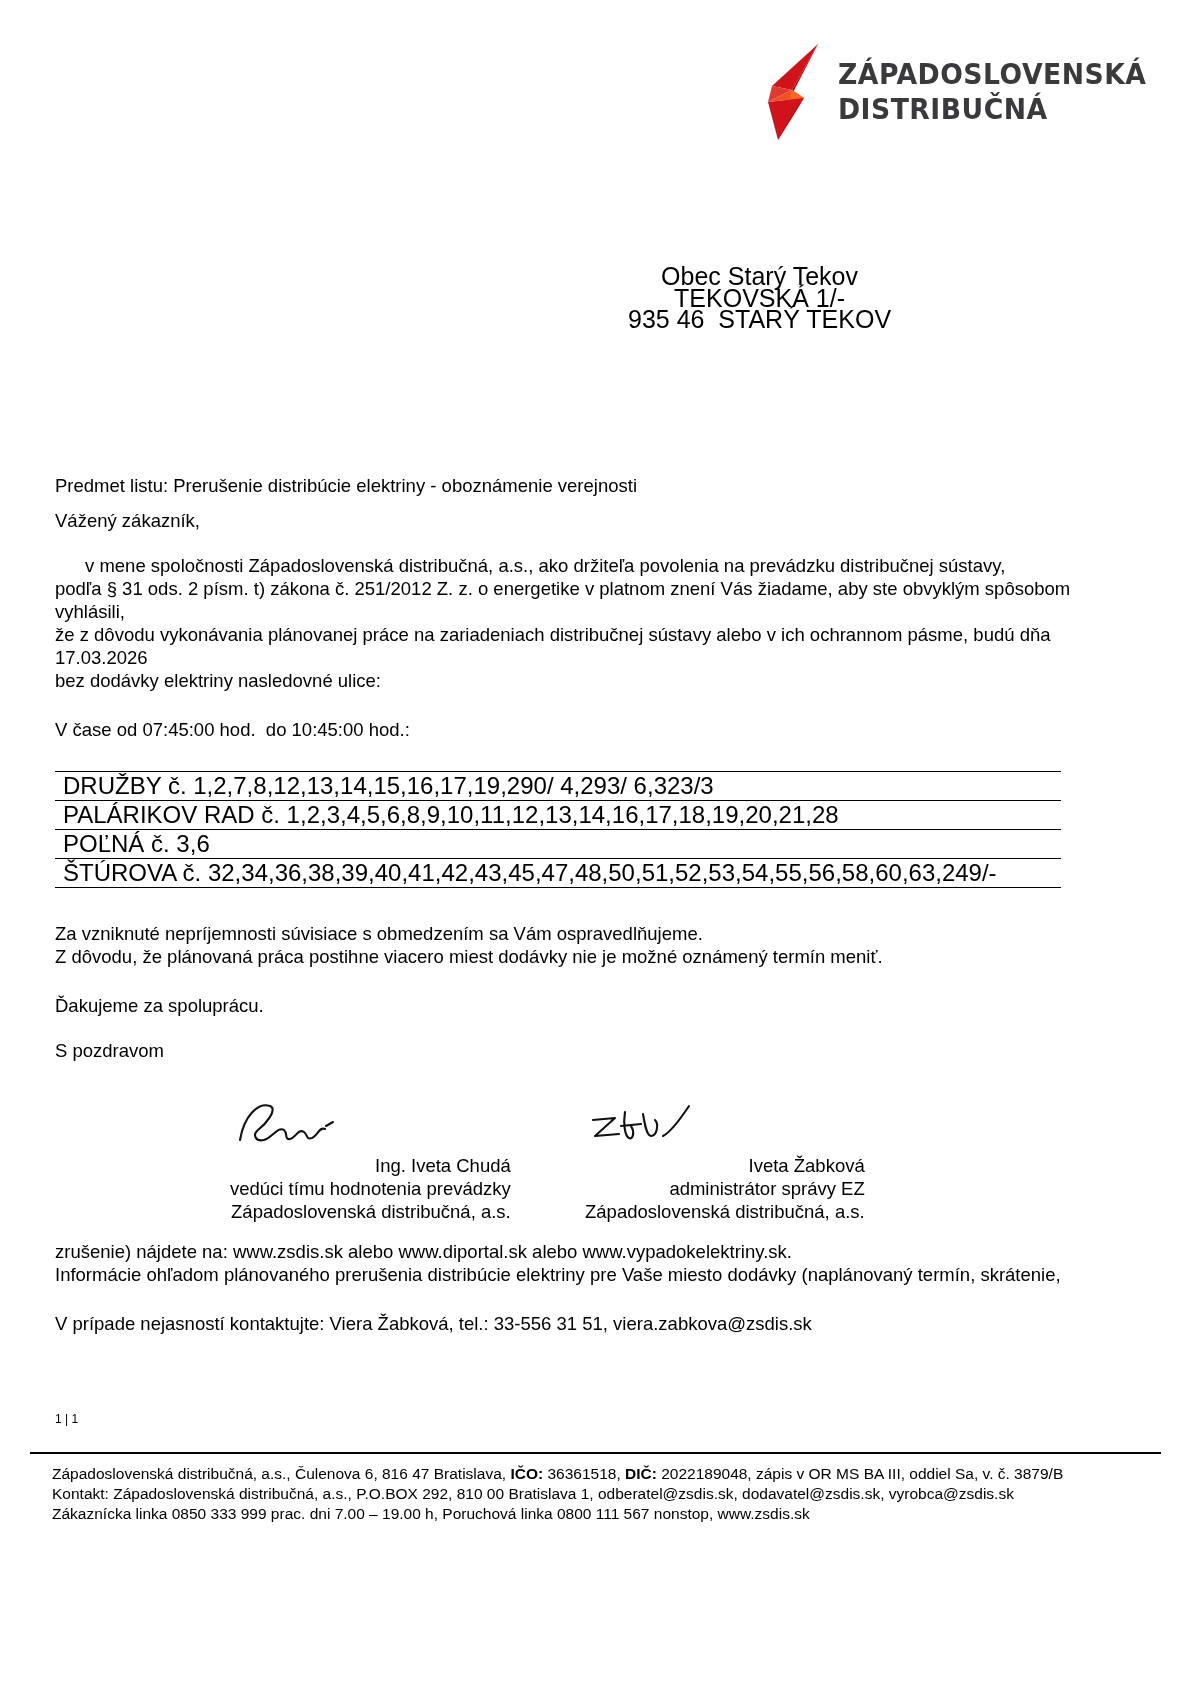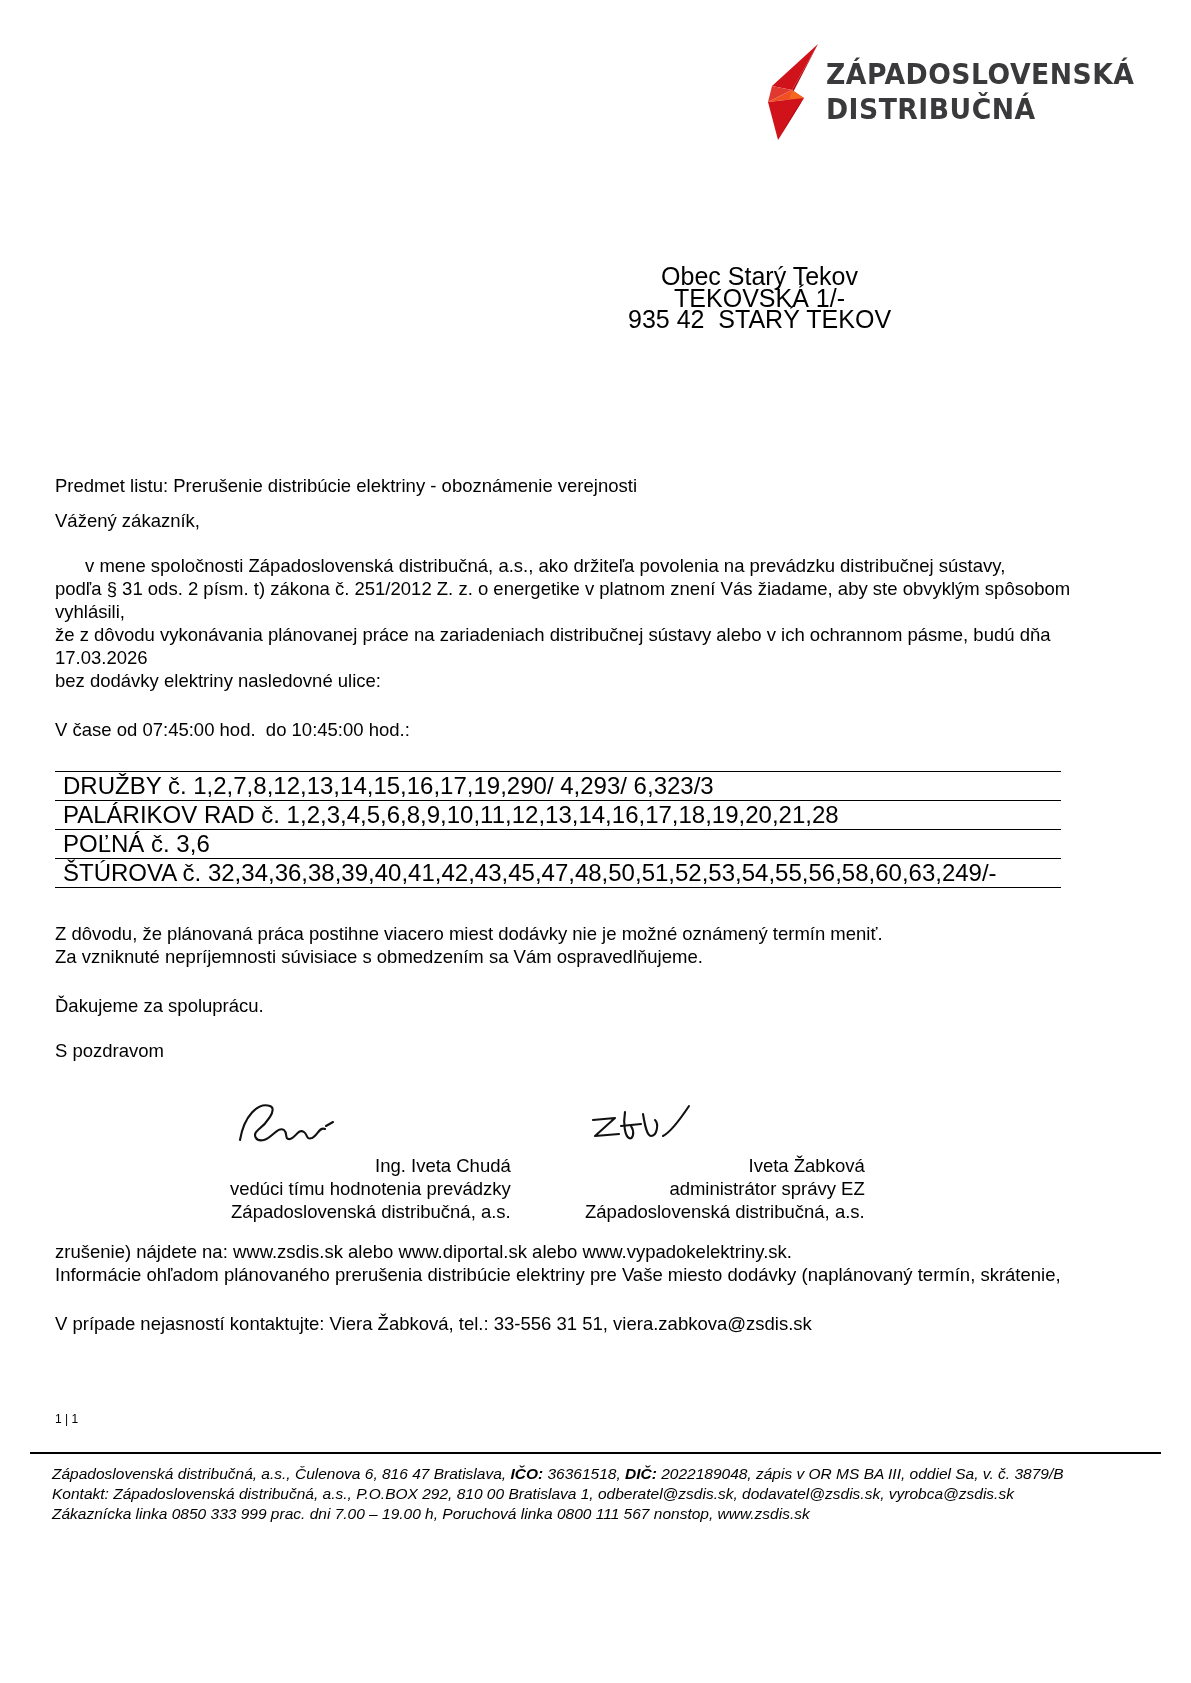--- a/index.html
+++ b/index.html
@@ -20,21 +20,21 @@
     box-sizing: border-box;
   }
 
   
   .logo-block {
     position: absolute;
     top: 42px;
     left: 748px;
     display: flex;
     align-items: center;
-    gap: 4px;
+    gap: 16px;
   }
   .logo-mark {
     width: 74px;
     height: 100px;
     flex: 0 0 auto;
   }
   .logo-text {
     font-family: "DejaVu Sans", sans-serif;
     font-weight: bold;
     color: #3a3a3c;
@@ -134,21 +134,21 @@
     border-top: 2.5px solid #000000;
   }
   .footer {
     position: absolute;
     left: 52px;
     top: 1464px;
     width: 1100px;
     font-size: 15.5px;
     line-height: 20px;
   }
-  .footer div { white-space: nowrap; font-style: italic; }
+  .footer div { white-space: nowrap; }
   .footer b { font-weight: bold; }
 </style>
 </head>
 <body>
 
 <div class="page">
 
   <div class="logo-block">
     <div class="logo-mark">
       <svg viewBox="0 0 74 100" width="74" height="100" aria-hidden="true">
@@ -163,21 +163,21 @@
     </div>
     <div class="logo-text">
       <span class="l1">ZÁPADOSLOVENSKÁ</span>
       <span class="l2">DISTRIBUČNÁ</span>
     </div>
   </div>
 
   <div class="recipient">
     <div>Obec Starý Tekov</div>
     <div>TEKOVSKÁ 1/-</div>
-    <div>935 42  STARÝ TEKOV</div>
+    <div>935 46  STARÝ TEKOV</div>
   </div>
 
   <div class="body-area">
 
     <div class="gap-s"></div>
 
     <div class="ln">Predmet listu: Prerušenie distribúcie elektriny - oboznámenie verejnosti</div>
     <div class="gap-xs"></div>
 
     <div class="ln">Vážený zákazník,</div>
@@ -202,22 +202,22 @@
         <tr>
           <td>POĽNÁ č. 3,6</td>
         </tr>
         <tr>
           <td>ŠTÚROVA č. 32,34,36,38,39,40,41,42,43,45,47,48,50,51,52,53,54,55,56,58,60,63,249/-</td>
         </tr>
       </tbody>
     </table>
 
     <div class="gap-l"></div>
+    <div class="ln">Za vzniknuté nepríjemnosti súvisiace s obmedzením sa Vám ospravedlňujeme.</div>
     <div class="ln">Z dôvodu, že plánovaná práca postihne viacero miest dodávky nie je možné oznámený termín meniť.</div>
-    <div class="ln">Za vzniknuté nepríjemnosti súvisiace s obmedzením sa Vám ospravedlňujeme.</div>
 
     <div class="gap-m"></div>
     <div class="ln">Ďakujeme za spoluprácu.</div>
 
     <div class="gap-s"></div>
     <div class="ln">S pozdravom</div>
 
     <div class="sign-area">
 
       <div class="sign-col left">

